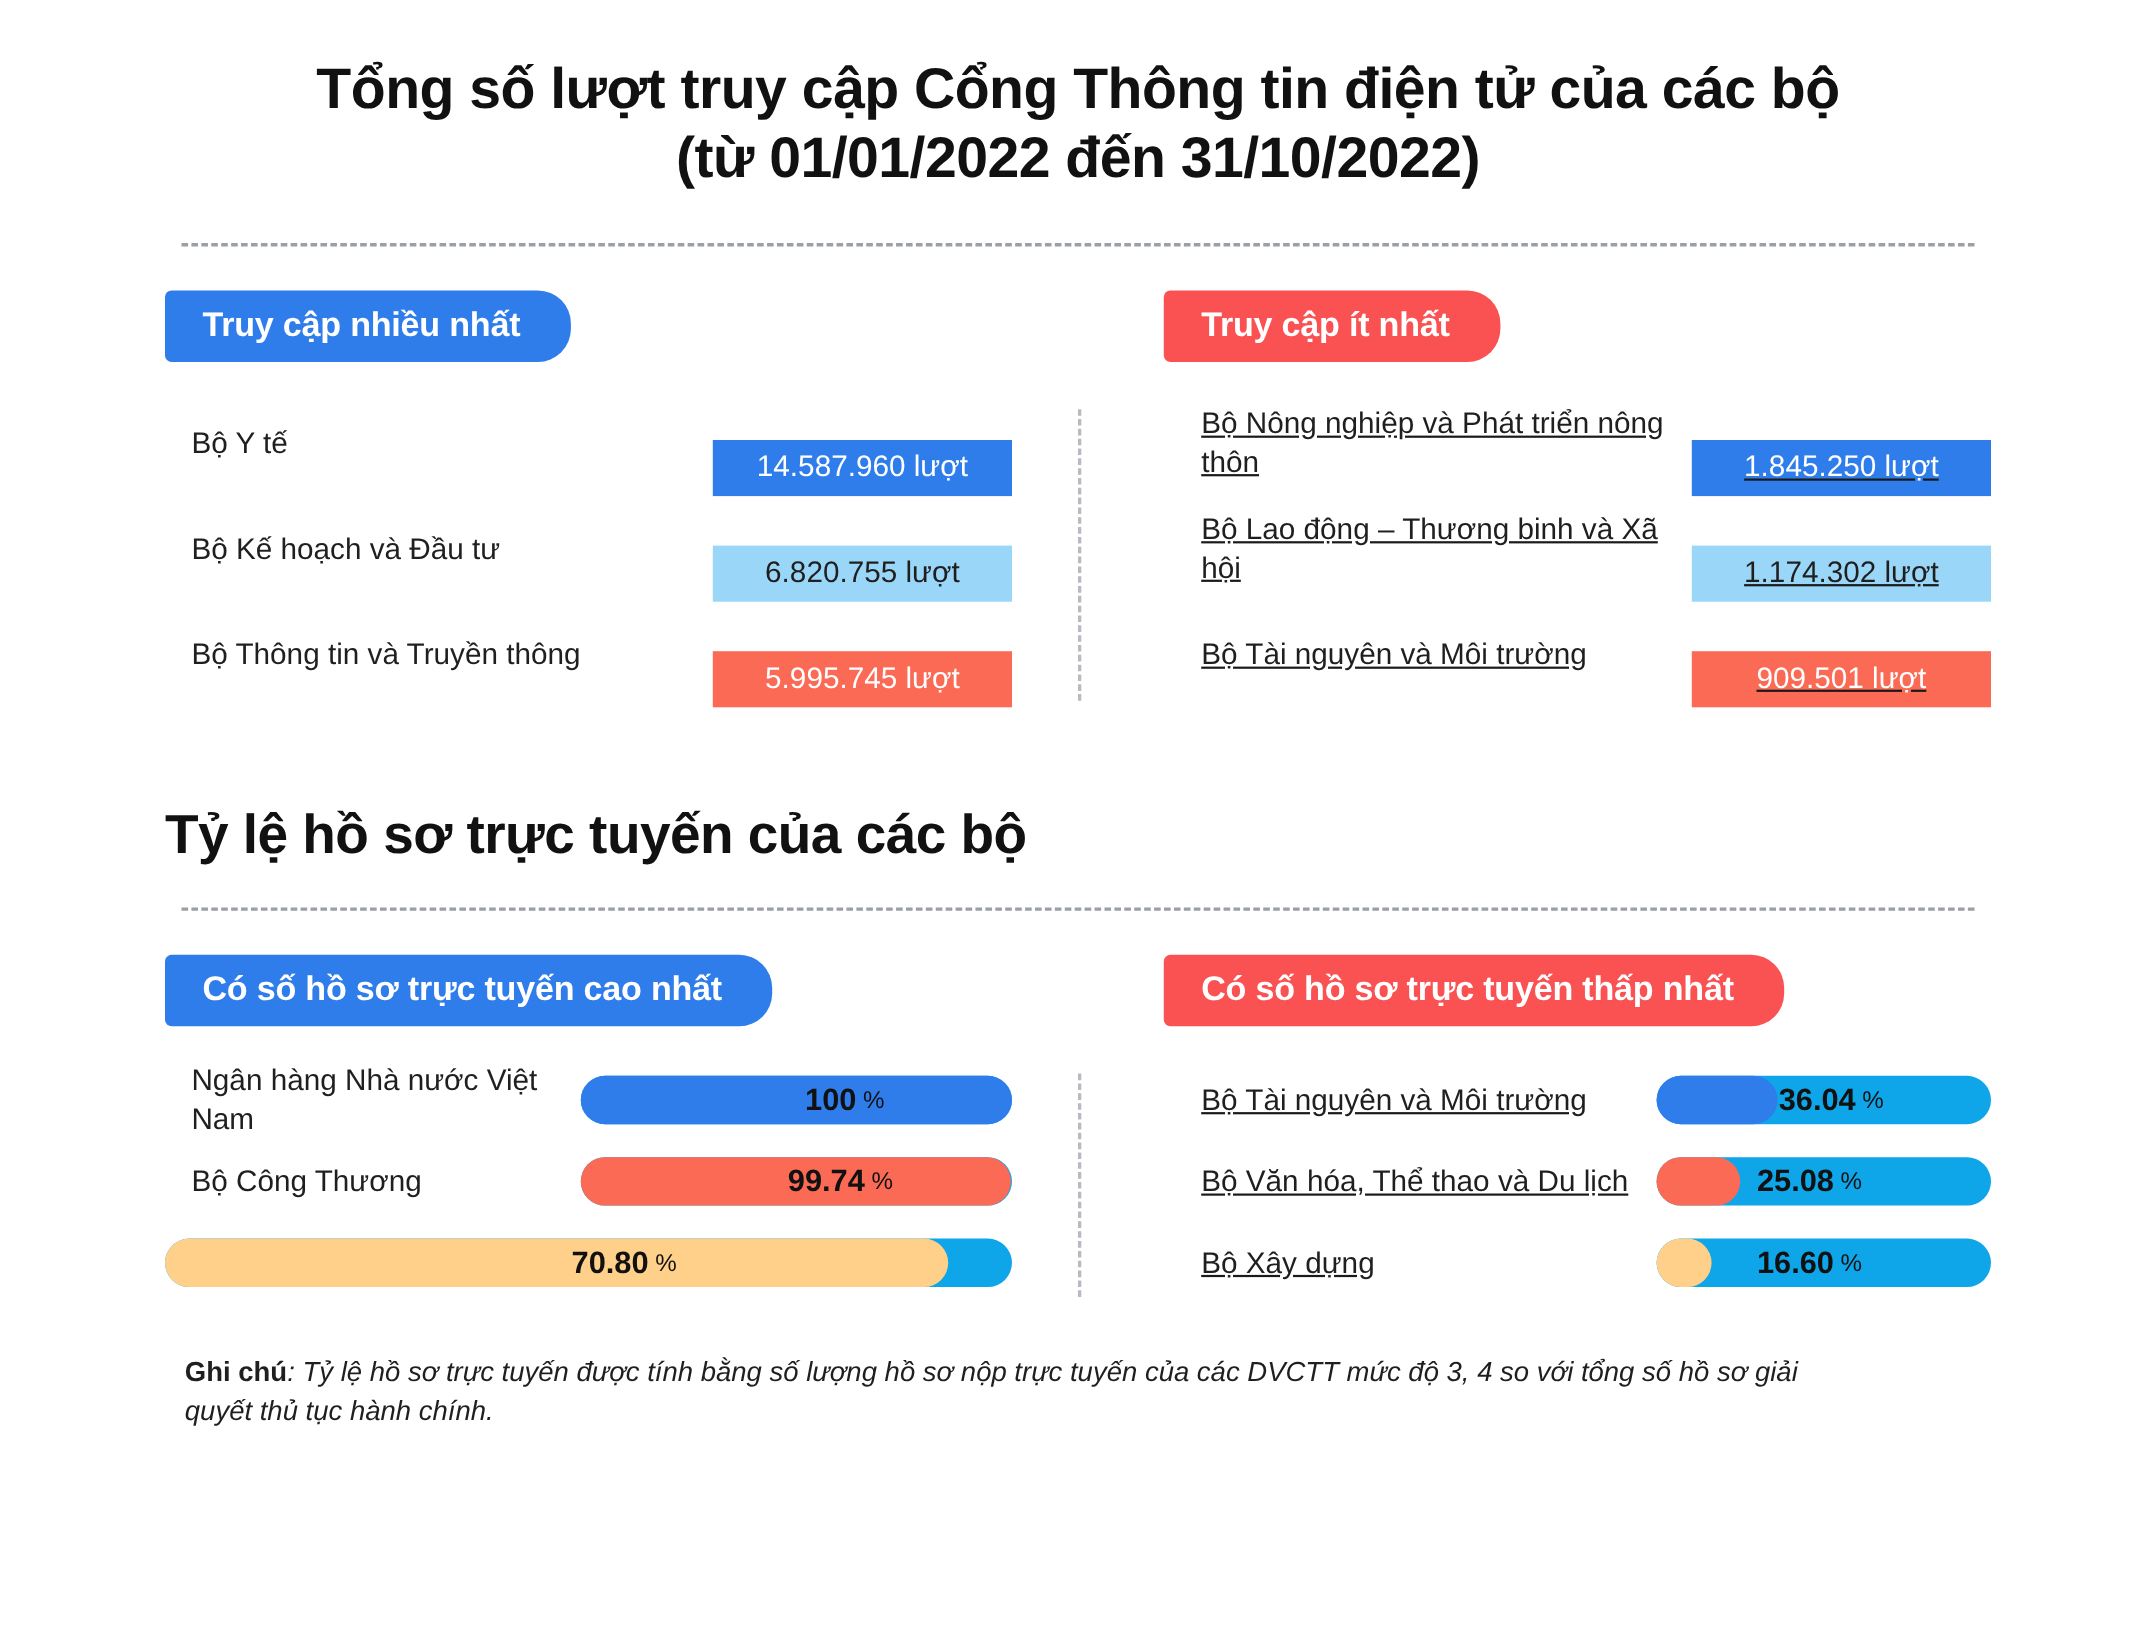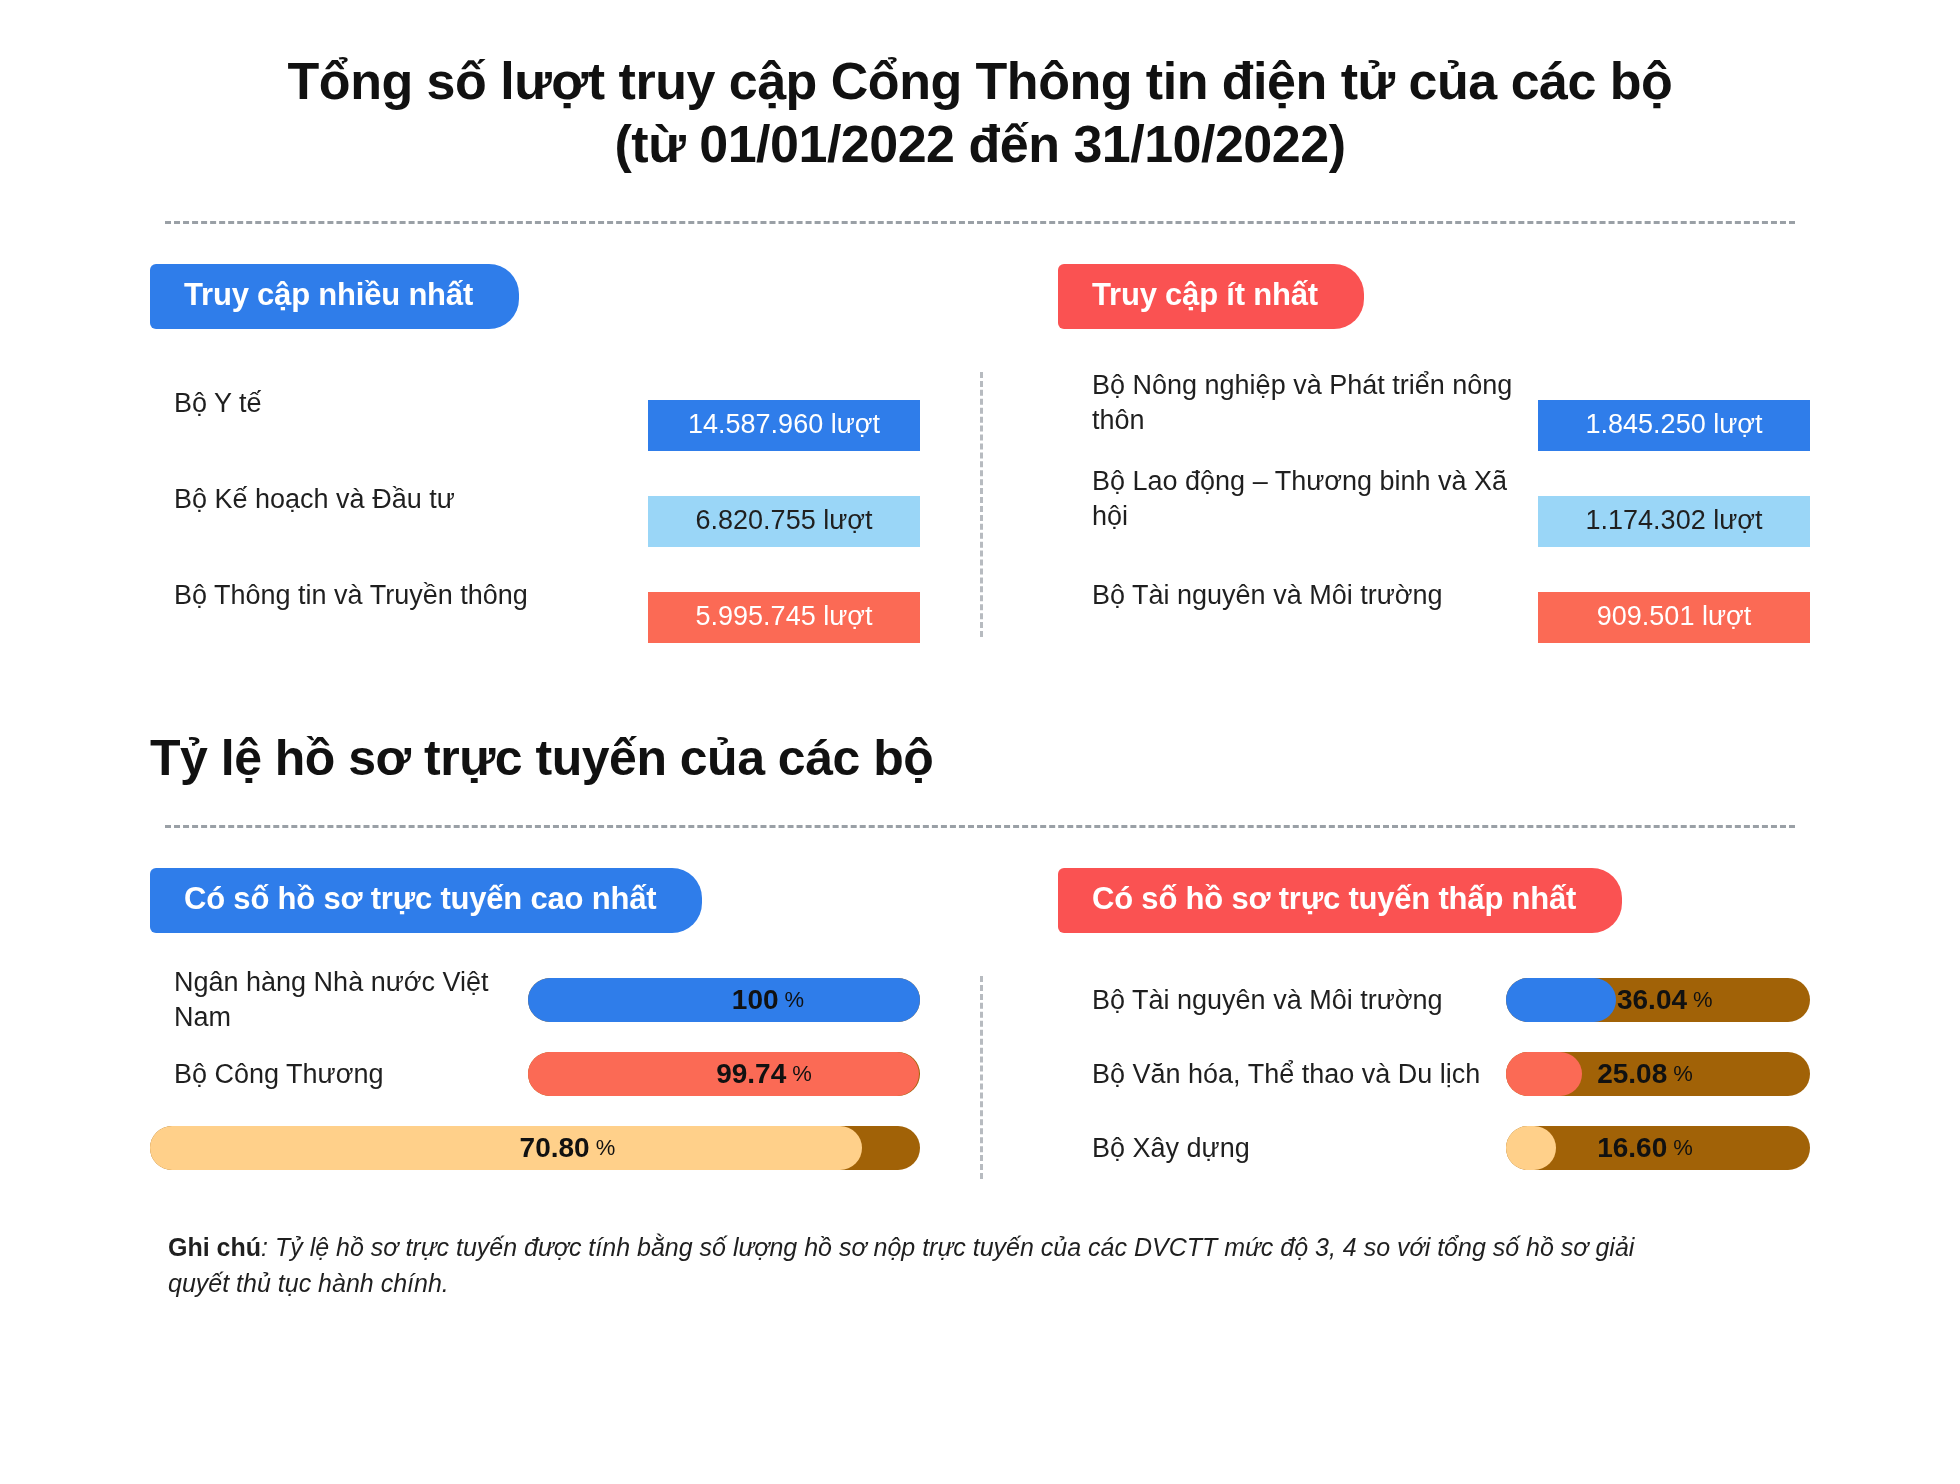--- a/index.html
+++ b/index.html
@@ -56,21 +56,21 @@
     display: flex;
     position: relative;
     margin-top: 40px;
     align-items: center;
   }
   .col {
     width: 50%;
     box-sizing: border-box;
   }
   .col.left { padding-right: 60px; }
-  .col.right { padding-left: 78px; }
+  .col.right { padding-left: 78px; text-decoration: underline; }
 
   .divider-v {
     position: absolute;
     left: 50%;
     top: 108px;
     bottom: 6px;
     width: 0;
     border-left: 3px dashed #b7bbc0;
   }
 
@@ -137,21 +137,21 @@
     line-height: 1.28;
     padding-left: 24px;
     box-sizing: border-box;
   }
   .col.right .pct-name { width: 448px; padding-left: 34px; }
 
   .track {
     position: relative;
     flex: 1 1 auto;
     height: 44px;
-    background: #a16207;
+    background: #0ea5e9;
     border-radius: 22px;
   }
   .fill {
     position: absolute;
     left: 0; top: 0; bottom: 0;
     border-radius: 22px;
   }
   .fill.b { background: #2f7dea; }
   .fill.r { background: #fb6a55; }
   .fill.y { background: #ffd08a; }

